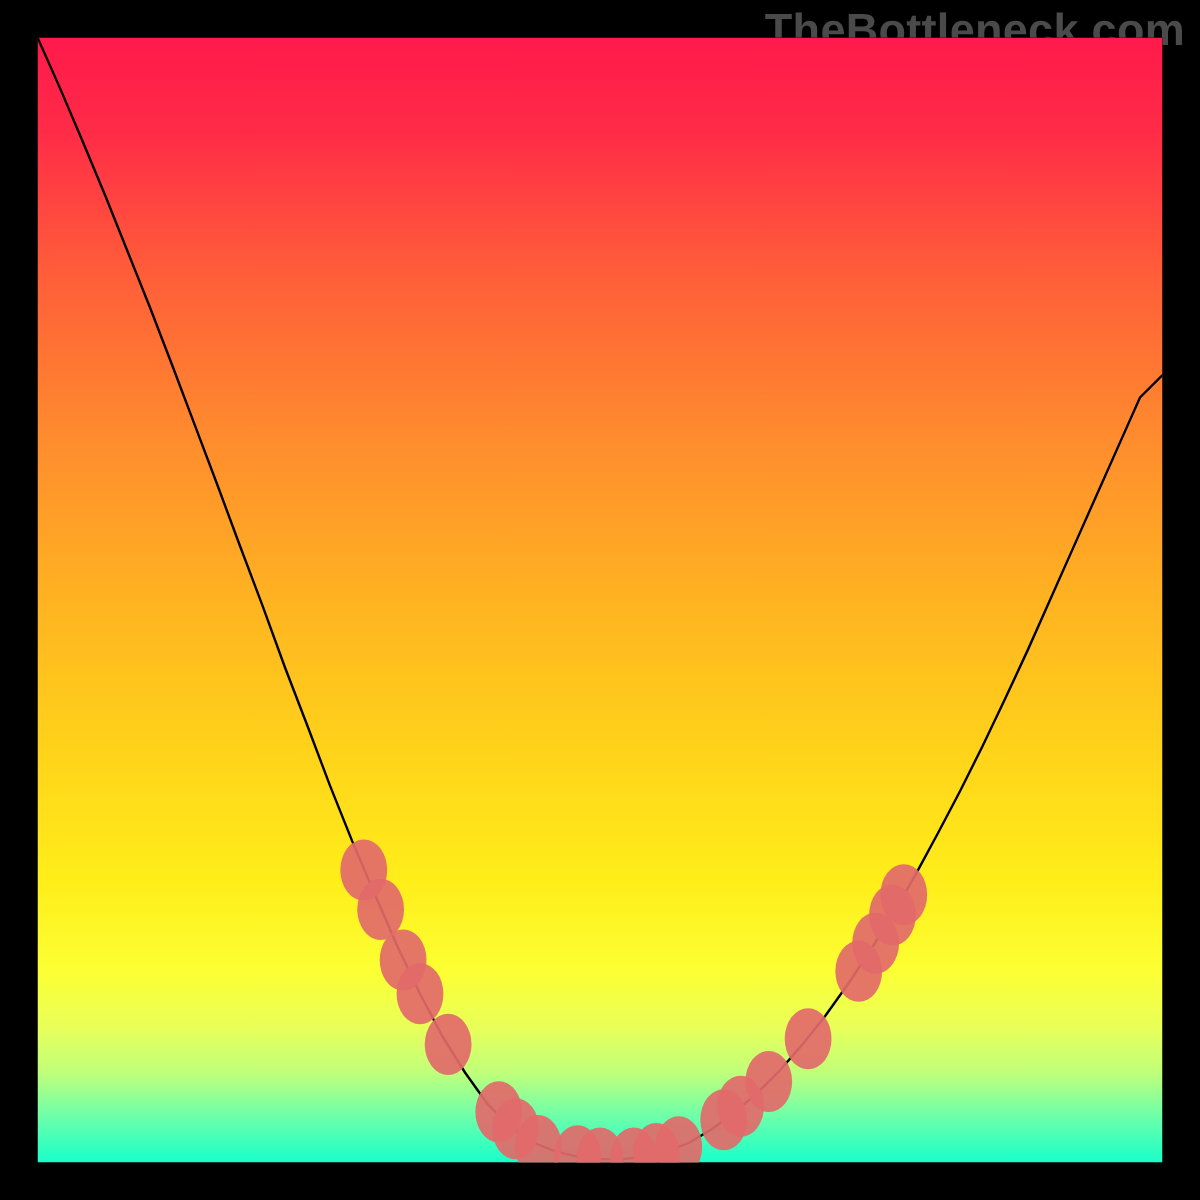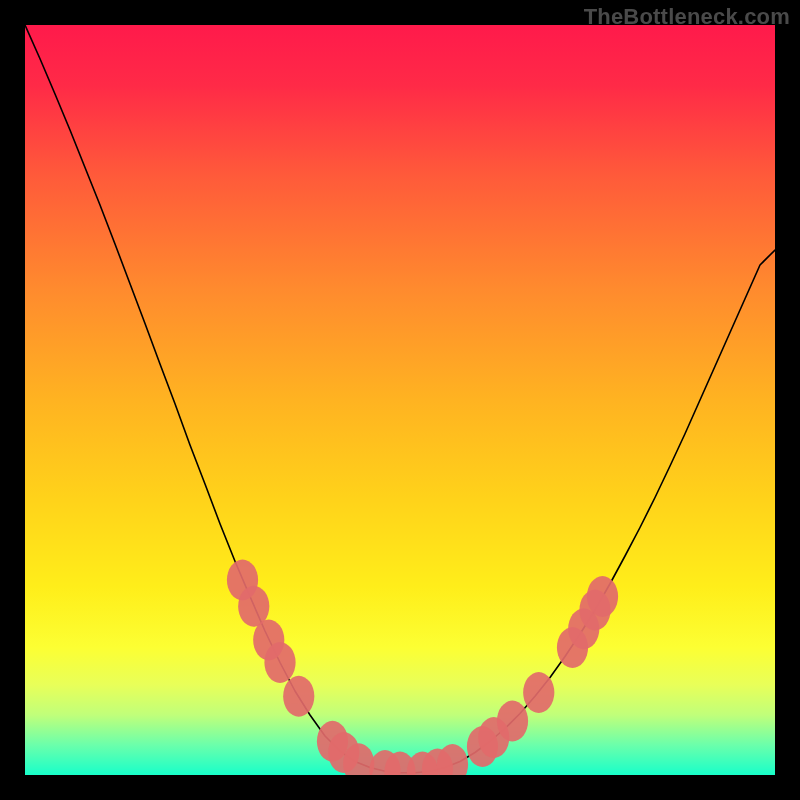--- a/index.html
+++ b/index.html
@@ -8,21 +8,21 @@
     width: 800px;
     height: 800px;
     background: #000;
     position: relative;
   }
   .watermark {
     position: absolute;
     top: 4px;
     right: 10px;
     font-family: Arial, Helvetica, sans-serif;
-    font-size: 22px;
+    font-size: 30px;
     font-weight: bold;
     color: #4a4a4a;
     letter-spacing: 0.2px;
   }
   .plot-outer {
     position: absolute;
     left: 25px;
     top: 25px;
     width: 750px;
     height: 750px;

